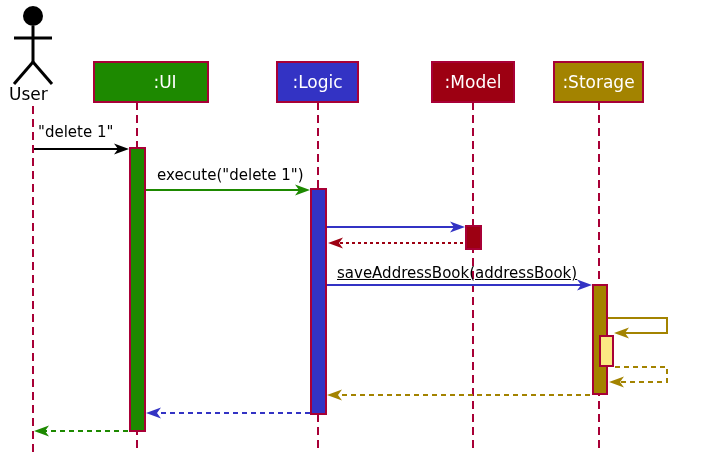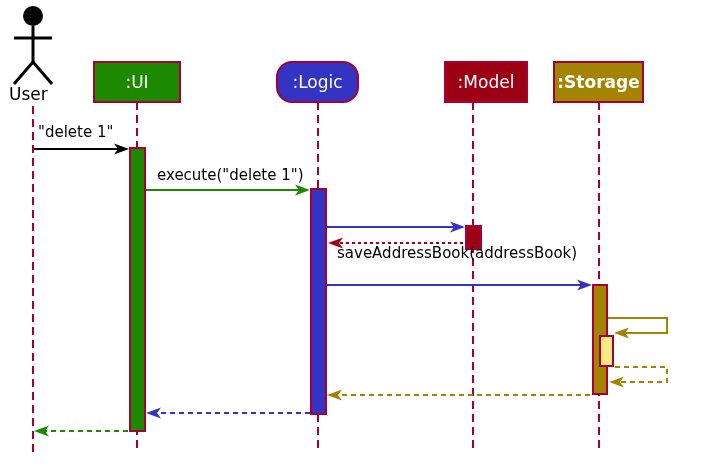--- a/index.html
+++ b/index.html
@@ -11,21 +11,21 @@
   #lifelines-layer{z-index:0;}
   #arrows-layer{z-index:2;}
   .pbox{
     position:absolute;top:61px;height:38px;z-index:1;
     border:2.5px solid var(--border,#A80036);
     color:var(--text_on_box,#fff);font-size:17px;
     display:flex;align-items:center;justify-content:center;
     box-sizing:content-box;
   }
   .pbox-ui{background:var(--ui,#1D8900);}
-  .pbox-logic{background:var(--logic,#3333C4);border-radius:16px;}
+  .pbox-logic{background:var(--logic,#3333C4);}
   .pbox-model{background:var(--model,#9D0012);}
   .pbox-storage{background:var(--storage,#A38300);}
   .act{
     position:absolute;z-index:1;box-sizing:border-box;
     border:2px solid var(--border,#A80036);
   }
   .act-ui{left:129px;top:147px;width:17px;height:285px;background:var(--ui,#1D8900);}
   .act-logic{left:310px;top:188px;width:17px;height:227px;background:var(--logic,#3333C4);}
   .act-model{left:465px;top:225px;width:17px;height:25px;background:var(--model,#9D0012);}
   .act-storage{left:592px;top:284px;width:16px;height:111px;background:var(--storage,#A38300);}
@@ -65,30 +65,30 @@
       <line class="actor-stroke" x1="33" y1="62" x2="52" y2="84"></line>
     </g>
 
     <line class="ln" x1="33" y1="106" x2="33" y2="452"></line>
     <line class="ln" x1="137" y1="102" x2="137" y2="452"></line>
     <line class="ln" x1="318" y1="102" x2="318" y2="452"></line>
     <line class="ln" x1="473" y1="102" x2="473" y2="452"></line>
     <line class="ln" x1="599" y1="102" x2="599" y2="452"></line>
   </svg>
 
-  <div class="pbox pbox-ui" style="left:93px;width:84px;">
+  <div class="pbox pbox-ui" style="left:93px;width:84px;padding-left:28px;">
     <span>:UI</span>
   </div>
   <div class="pbox pbox-logic" style="left:276px;width:79px;">
     <span>:Logic</span>
   </div>
-  <div class="pbox pbox-model" style="left:444px;width:80px;text-align:center;">
+  <div class="pbox pbox-model" style="left:431px;width:80px;text-align:center;">
     <span>:Model</span>
   </div>
-  <div class="pbox pbox-storage" style="left:553px;width:87px;font-weight:bold;">
+  <div class="pbox pbox-storage" style="left:553px;width:87px;">
     <span>:Storage</span>
   </div>
 
   <div class="act act-ui"></div>
   <div class="act act-logic"></div>
   <div class="act act-model"></div>
   <div class="act act-storage"></div>
   <div class="act act-storage-nested"></div>
 
   <svg id="arrows-layer" width="718" height="469" viewBox="0 0 718 469">
@@ -140,15 +140,15 @@
 
     <g>
       <line class="arr s-ui dash" x1="128" y1="431" x2="45" y2="431"></line>
       <polygon class="f-ui" points="34,431 49,425.5 45,431 49,436.5"></polygon>
     </g>
   </svg>
 
   <div class="actor-label">User</div>
   <div class="mlabel" style="left:38px;top:123px;">"delete 1"</div>
   <div class="mlabel" style="left:157px;top:166px;">execute("delete 1")</div>
-  <div class="mlabel" style="left:337px;top:244px;">saveAddressBook(addressBook)</div>
+  <div class="mlabel" style="left:337px;top:264px;text-decoration:underline;">saveAddressBook(addressBook)</div>
 
 </div>
 
 </body></html>

